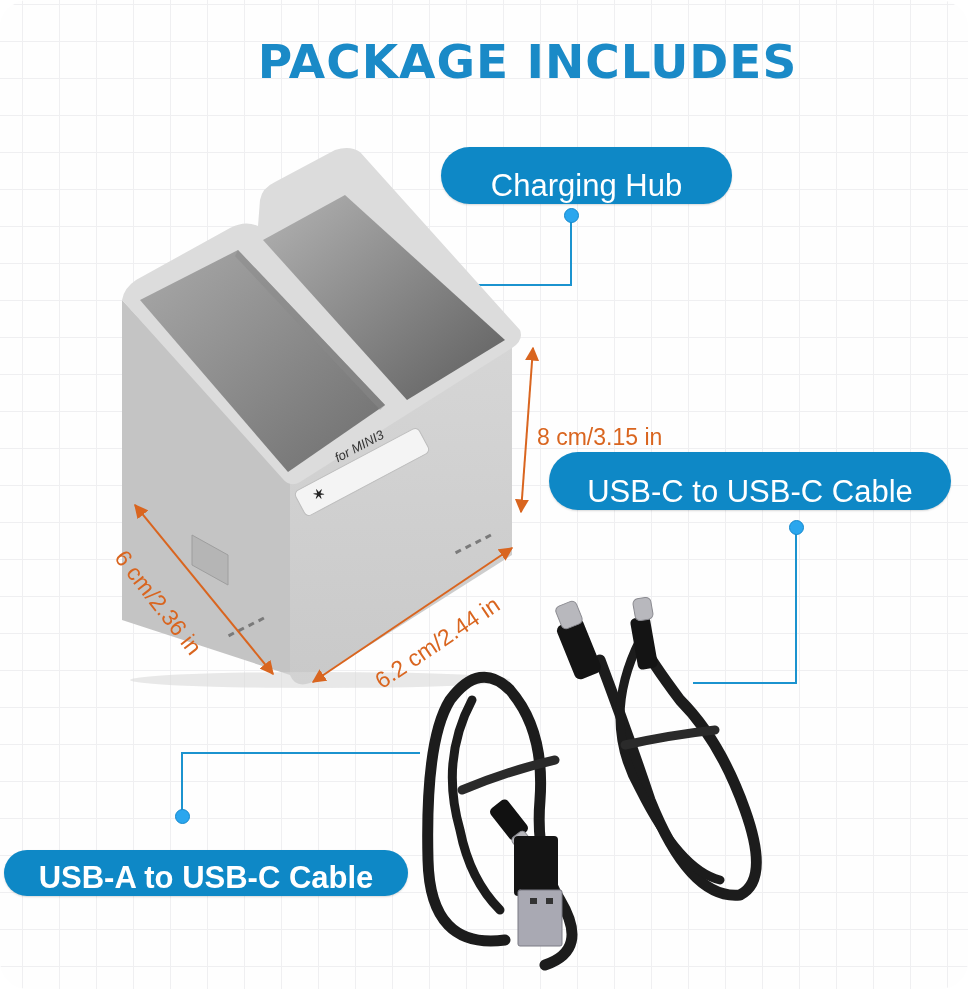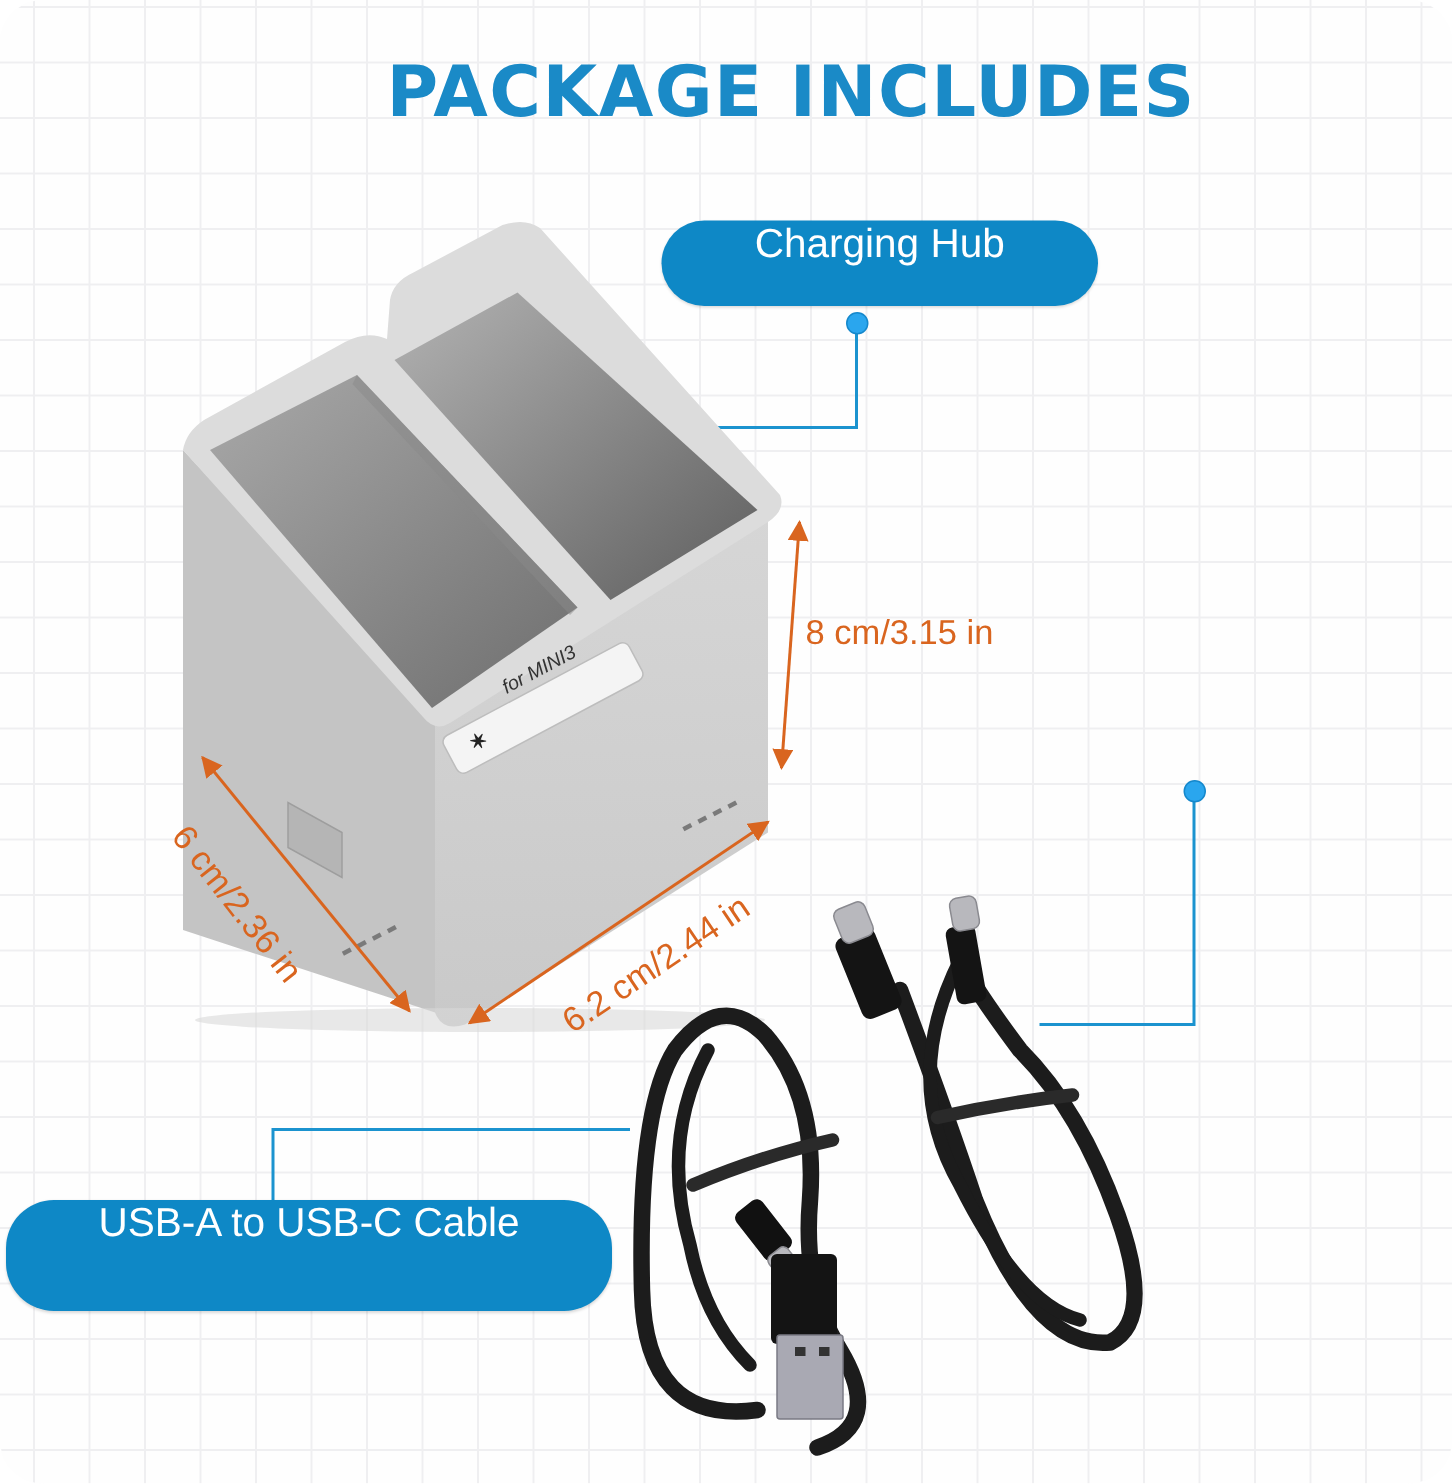--- a/index.html
+++ b/index.html
@@ -9,22 +9,22 @@
     background-image:
       linear-gradient(to right, #efeff1 1px, transparent 1px),
       linear-gradient(to bottom, #efeff1 1px, transparent 1px);
     background-size:37px 37px;
     background-position:22px 4px;
     font-family:"Liberation Sans", sans-serif;border-radius:29px;}
   .title{position:absolute;left:0;width:1055px;top:34px;text-align:center;
     font-family:"DejaVu Sans", sans-serif;font-weight:bold;font-size:47px;
     letter-spacing:1px;color:#1a8ac7;margin:0;}
   .pill{position:absolute;background:#0e88c6;color:#ffffff;border-radius:32px;
-    display:flex;align-items:flex-start;justify-content:center;
-    font-family:"Liberation Sans", sans-serif;font-size:27px;
+    display:flex;align-items:flex-end;justify-content:center;
+    font-family:"Liberation Sans", sans-serif;font-size:31px;
     box-shadow:0 1px 2px rgba(0,0,0,0.15);}
   .dot{position:absolute;width:15px;height:15px;border-radius:50%;
     background:#2aa6ee;border:1px solid #1588cc;box-sizing:border-box;}
   .dim{position:absolute;color:#d9651f;font-size:23px;white-space:nowrap;
     font-family:"Liberation Sans", sans-serif;}
   svg{position:absolute;left:0;top:0;}
 </style>
 </head>
 <body>
 
@@ -125,24 +125,27 @@
   </svg>
 
   <div style="position:absolute;left:332px;top:452px;font-size:13px;color:#333;transform:rotate(-28deg);transform-origin:left top;white-space:nowrap;font-style:italic;">for MINI3</div>
   <div style="position:absolute;left:313px;top:486px;font-size:14px;font-weight:bold;color:#222;transform:rotate(-28deg);">✶</div>
 
   <div class="pill" style="left:441px;top:147px;width:291px;height:57px;">
     <span>Charging Hub</span>
   </div>
   <div class="dot" style="left:564px;top:208px;"></div>
 
+  <div class="pill" style="left:549px;top:452px;width:402px;height:58px;">
+    <span>USB-C to USB-C Cable</span>
+  </div>
   <div class="dot" style="left:789px;top:520px;"></div>
 
   <div class="dot" style="left:175px;top:809px;"></div>
-  <div class="pill" style="left:4px;top:800px;width:404px;height:74px;">
+  <div class="pill" style="left:4px;top:850px;width:404px;height:46px;font-weight:bold;">
     <span>USB-A to USB-C Cable</span>
   </div>
 
-  <div class="dim" style="left:537px;top:408px;">8 cm/3.15 in</div>
+  <div class="dim" style="left:537px;top:424px;">8 cm/3.15 in</div>
   <div class="dim" style="left:130px;top:545px;transform:rotate(52deg);transform-origin:left top;">6 cm/2.36 in</div>
   <div class="dim" style="left:370px;top:672px;transform:rotate(-34deg);transform-origin:left top;">6.2 cm/2.44 in</div>
 
 </div>
 
 </body></html>

